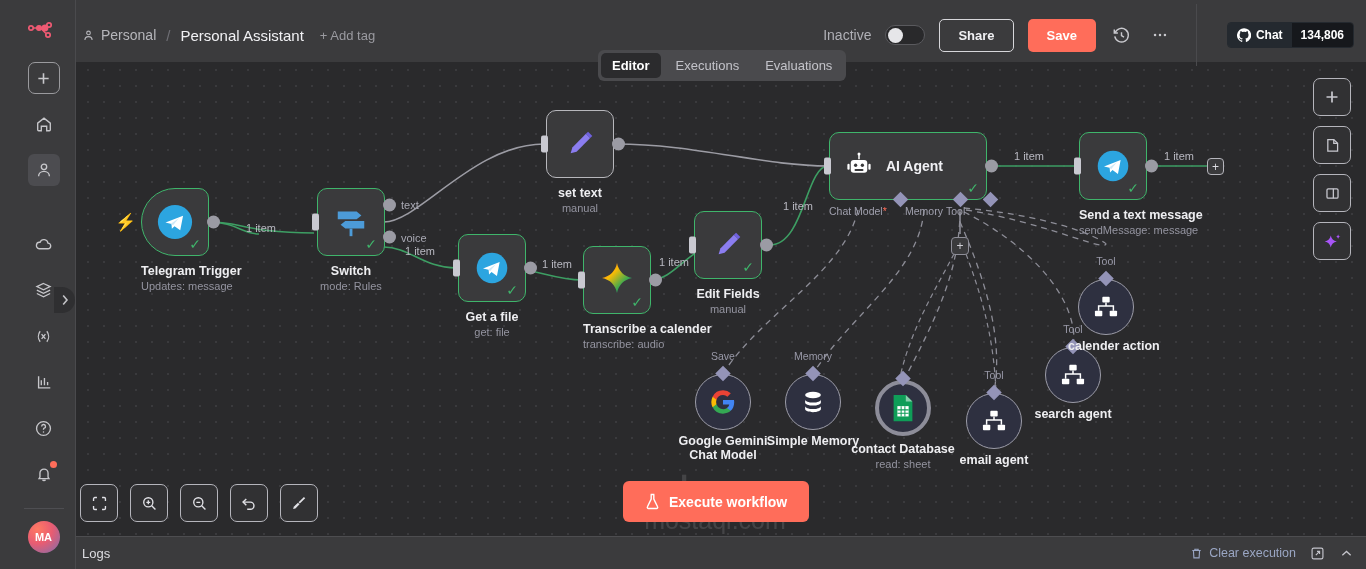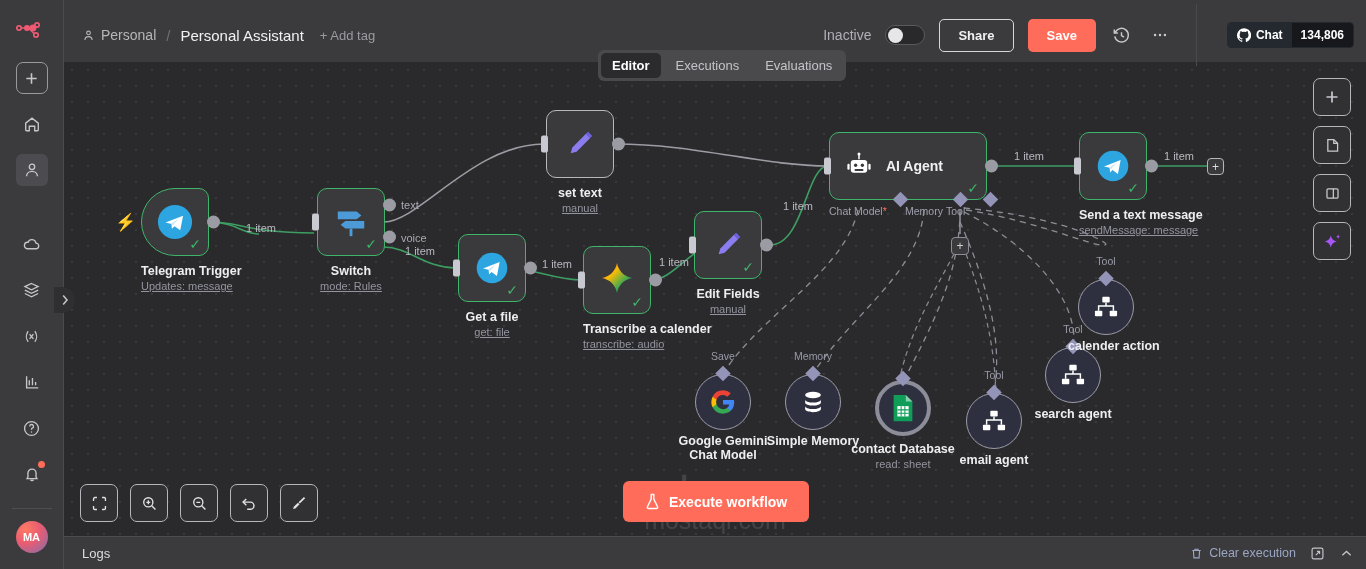--- a/index.html
+++ b/index.html
@@ -7,21 +7,21 @@
     width: 1366px; height: 569px;
     background: #3b3b3d;
     font-family: "Liberation Sans", sans-serif;
     overflow: hidden;
     position: relative;
     color: #e3e3e6;
   }
 
   
   #sidebar {
-    position: absolute; left: 0; top: 0; width: 64px; height: 569px;
+    position: absolute; left: 12px; top: 0; width: 64px; height: 569px;
     background: #3b3b3d; border-right: 1px solid #4a4a4d;
     display: flex; flex-direction: column; align-items: center;
     z-index: 40;
   }
   .logo-wrap { height: 62px; display:flex; align-items:center; justify-content:center; width:100%; }
   .side-btn {
     width: 32px; height: 32px; margin-bottom: 14px;
     display: flex; align-items: center; justify-content: center;
     border-radius: 6px; color: #c7c7cb; position: relative;
     cursor: pointer;
@@ -121,21 +121,21 @@
     background: #3a3a3c; border: 1.5px solid #3fb56b;
     display: flex; align-items: center; justify-content: center;
     position: relative; cursor: pointer;
   }
   .node-box.plain { border-color: #b7b7bc; }
   .node-box.wide { width: 158px; justify-content: flex-start; padding-left: 14px; gap: 12px; }
   .node-title {
     margin-top: 8px; font-size: 12.5px; font-weight: bold; color: #eeeef1;
     text-align: center; white-space: nowrap;
   }
-  .node-sub { font-size: 11px; color: #9494a0; text-align: center; white-space: nowrap; margin-top: 2px; text-decoration: underline;}
+  .node-sub { font-size: 11px; color: #9494a0; text-align: center; white-space: nowrap; margin-top: 2px;}
   .node-label-wrap { width: 68px; }
   .tick {
     position: absolute; right: 7px; bottom: 4px; color: #3fb56b;
     font-size: 14px; line-height: 1;
   }
   .port-out {
     position: absolute; right: -12px; top: 50%; transform: translateY(-50%);
     width: 13px; height: 13px; border-radius: 50%; background: #9b9ba4;
     cursor: pointer;
   }

